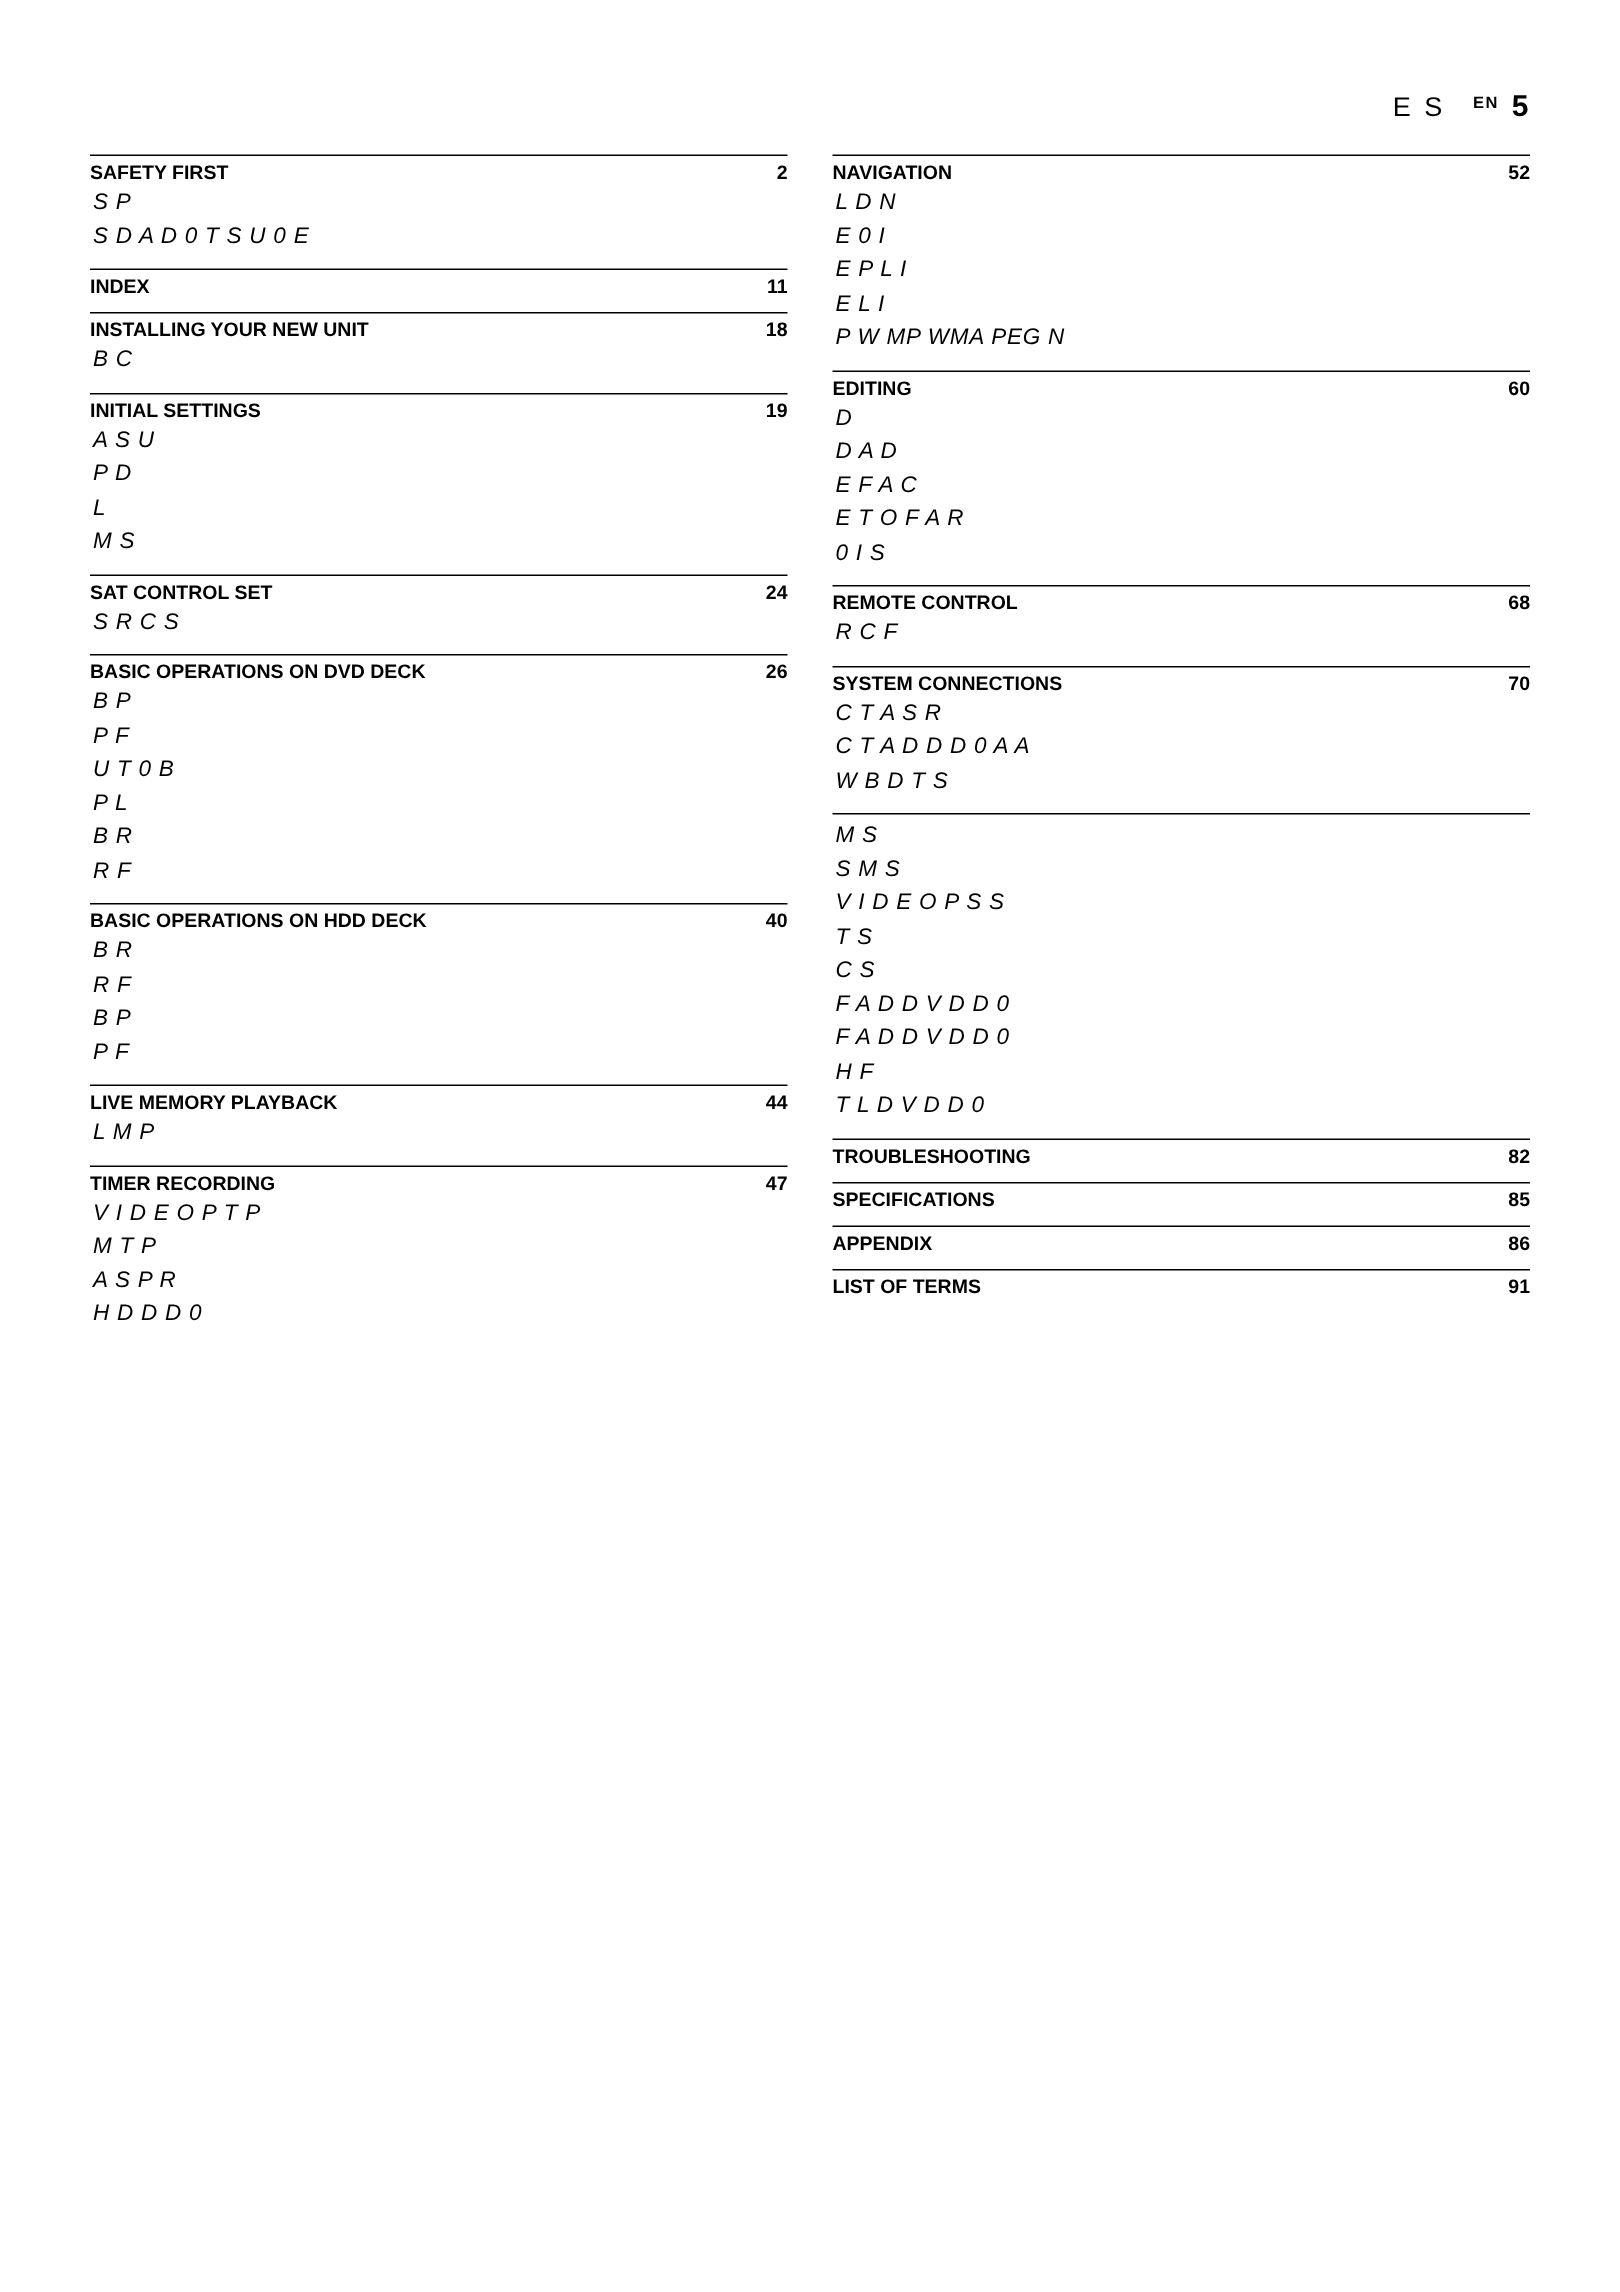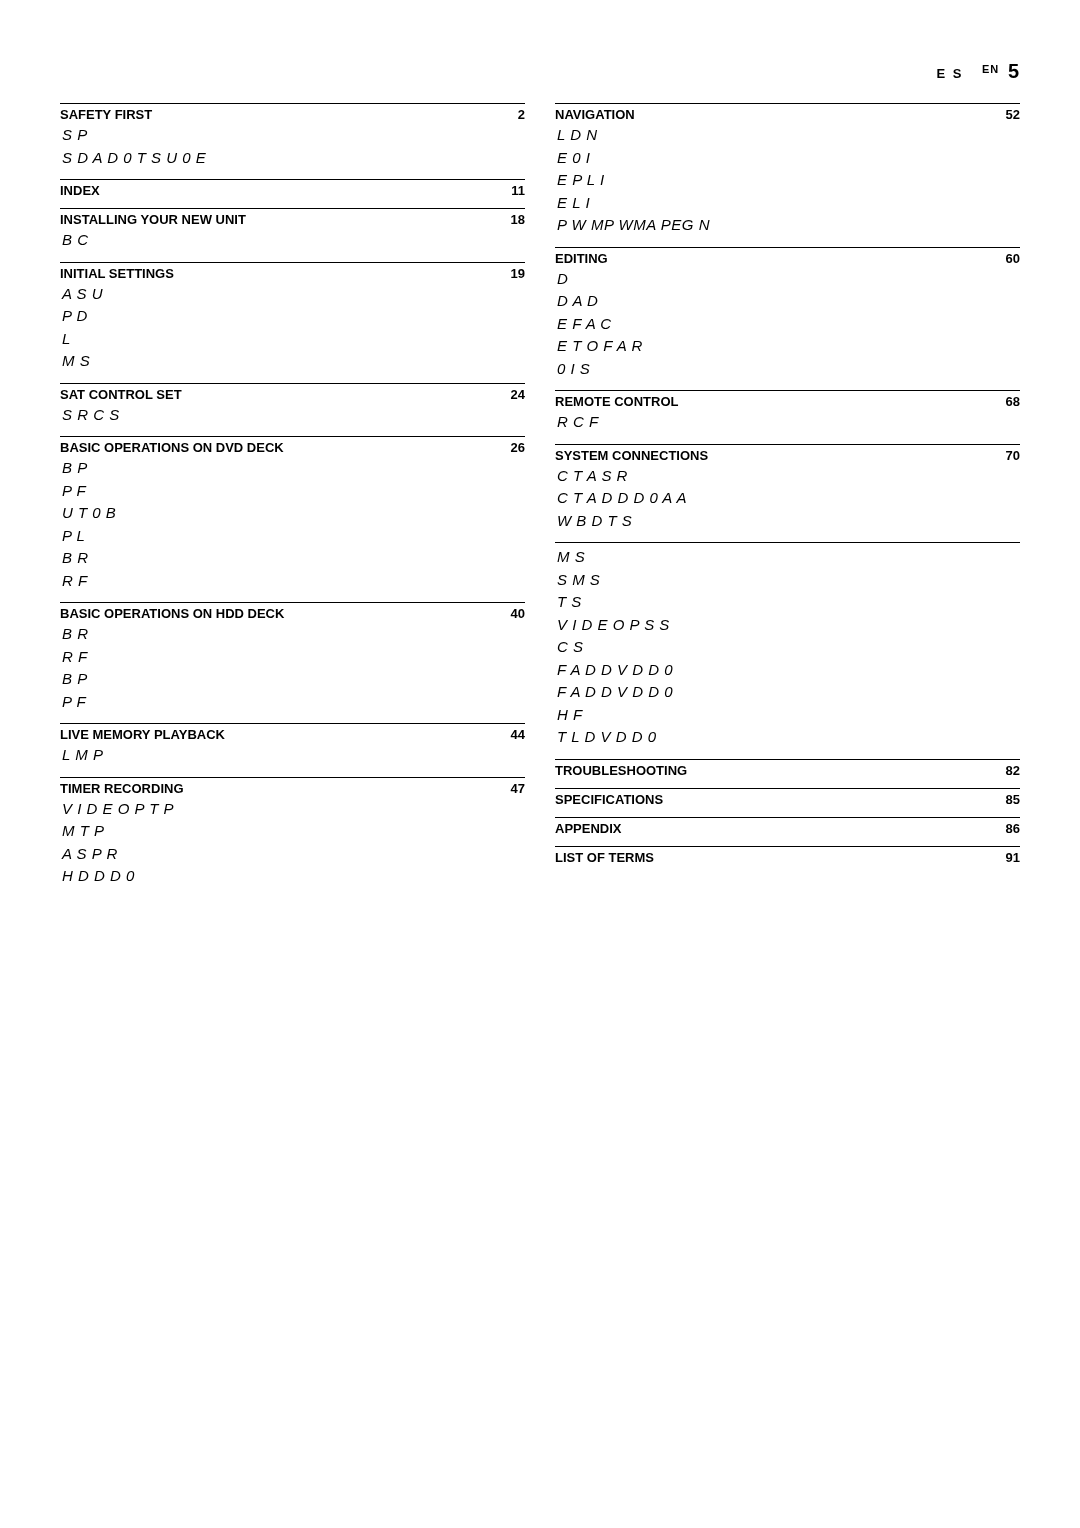--- a/index.html
+++ b/index.html
@@ -14,23 +14,23 @@
       color: #000;
     }
 
     .page-header {
       text-align: right;
       margin-bottom: 20px;
       font-size: 13px;
       letter-spacing: 1px;
     }
     .page-header .lang {
-      font-weight: bold;
+      font-weight: normal;
       letter-spacing: 2px;
-      font-size: 13px;
+      font-size: 18px;
     }
     .page-header .page-num {
       font-weight: bold;
       font-size: 20px;
       margin-left: 4px;
     }
     .page-header .en-label {
       font-size: 11px;
       vertical-align: super;
       font-weight: bold;
@@ -204,22 +204,22 @@
           <span class="toc-section-title">SYSTEM CONNECTIONS</span>
           <span class="toc-section-page">70</span>
         </div>
         <div class="toc-item">C           T  A S        R</div>
         <div class="toc-item">C         T  A D     D       D      0  A  A</div>
         <div class="toc-item">W    B       D T S</div>
       </div>
       <div class="toc-section">
         <div class="toc-item">M      S</div>
         <div class="toc-item">S     M      S</div>
+        <div class="toc-item">V I D E O  P         S        S</div>
         <div class="toc-item">T       S</div>
-        <div class="toc-item">V I D E O  P         S        S</div>
         <div class="toc-item">C      S</div>
         <div class="toc-item">F       A D     D V D  D      0</div>
         <div class="toc-item">F       A D     D V D  D      0</div>
         <div class="toc-item">H     F</div>
         <div class="toc-item">T    L      D V D  D      0</div>
       </div>
       <div class="toc-section">
         <div class="toc-section-header">
           <span class="toc-section-title">TROUBLESHOOTING</span>
           <span class="toc-section-page">82</span>

